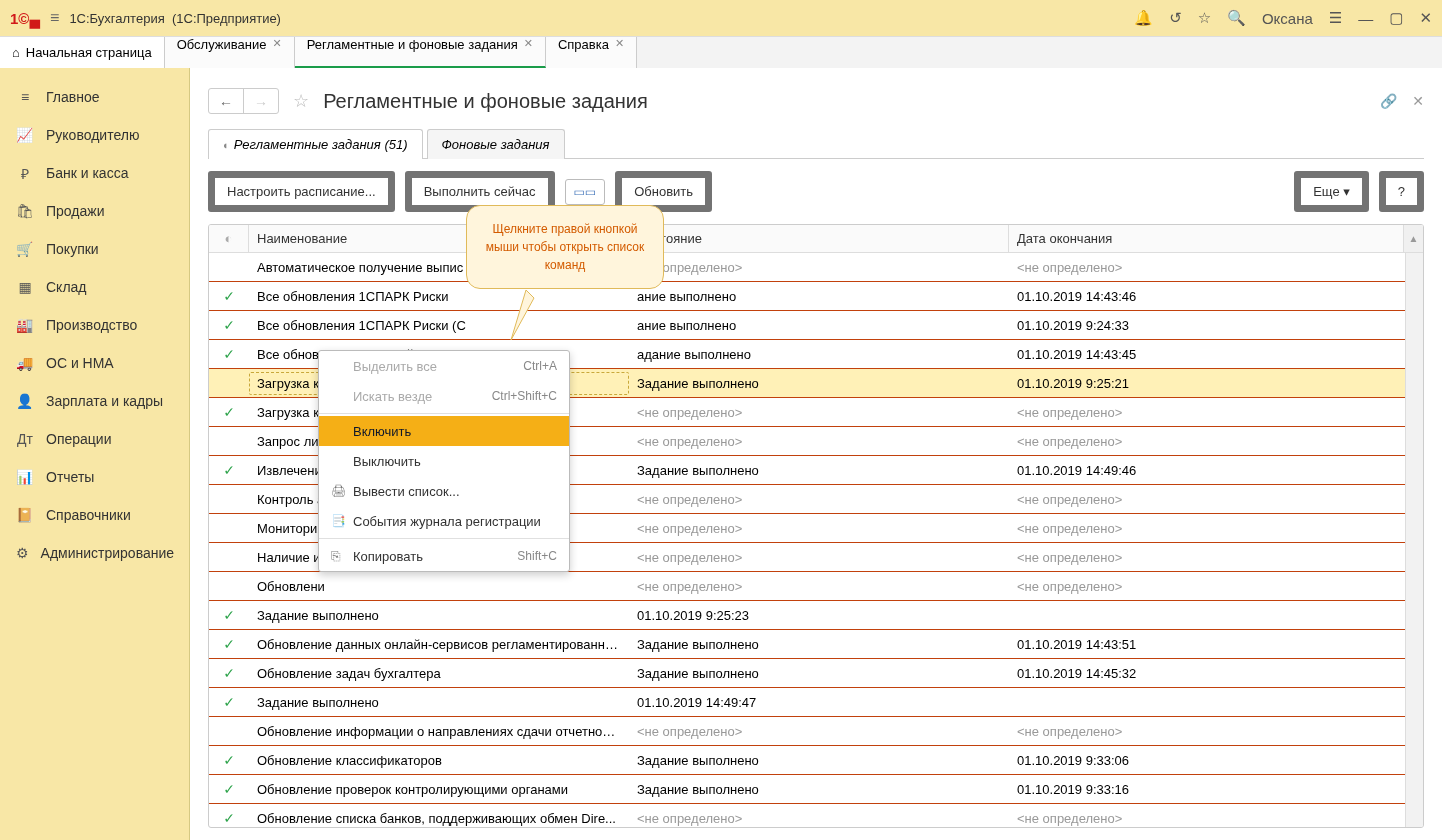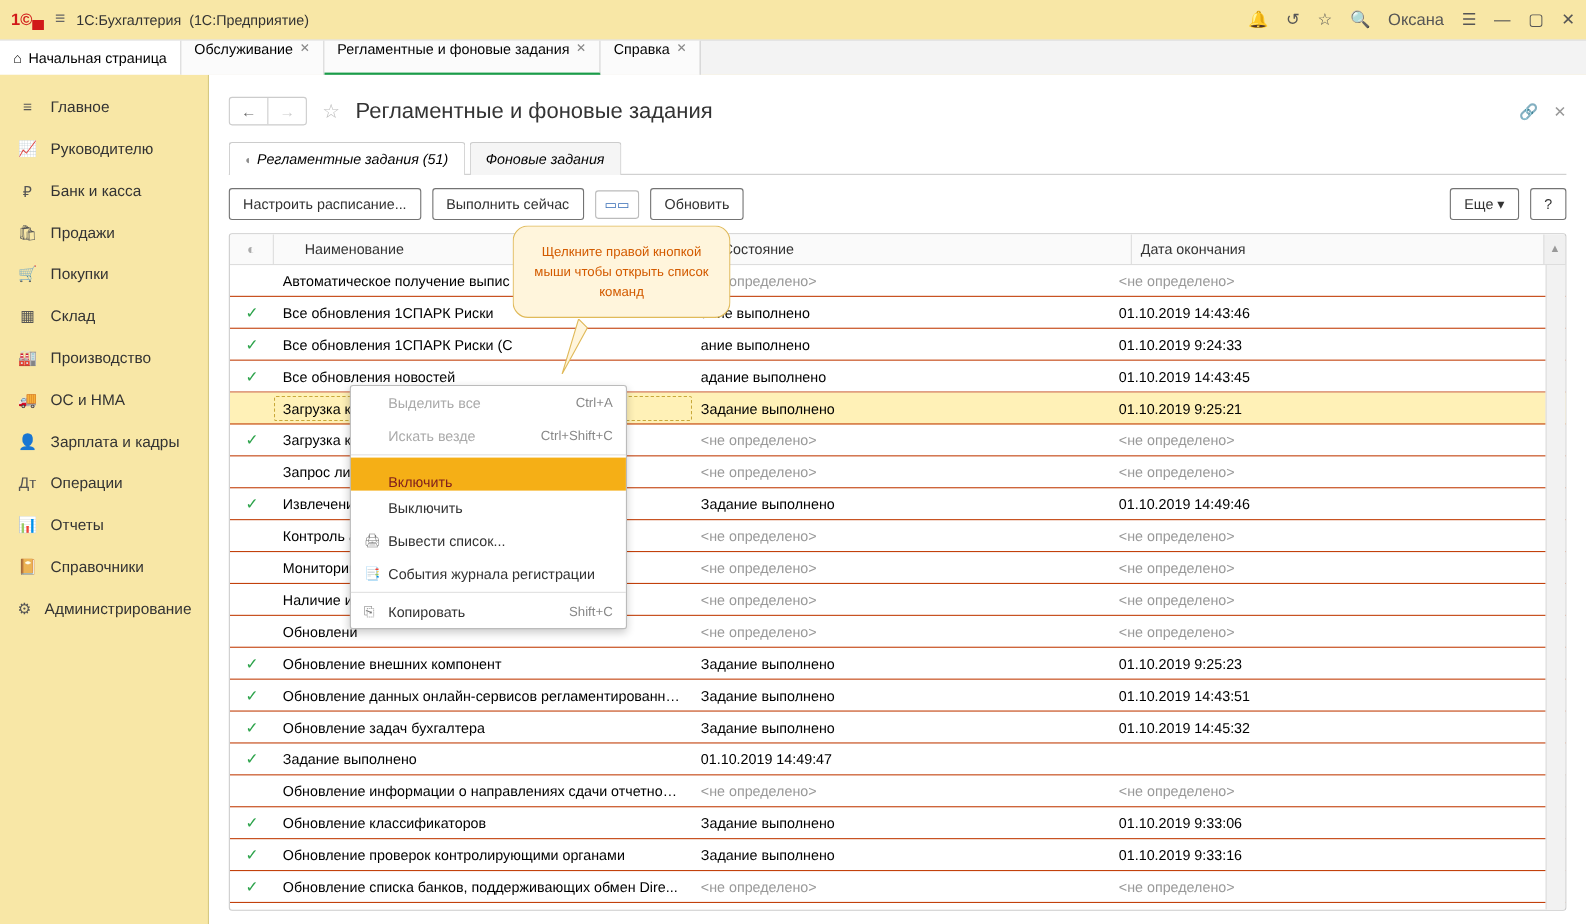--- a/index.html
+++ b/index.html
@@ -38,47 +38,47 @@
 .hdr-right { display: flex; gap: 14px; color: #999; font-size: 14px; }
 
 
 .subtabs { display: flex; margin-top: 10px; border-bottom: 1px solid #ccc; font-size: 13px; }
 .subtab { padding: 7px 14px; border: 1px solid #ccc; border-bottom: none; background: #f5f5f5; border-radius: 3px 3px 0 0; margin-right: 4px; position: relative; top: 1px; font-style: italic; }
 .subtab.active { background: #fff; }
 .globe-mini { color: #8a8a8a; margin-right: 4px; font-size: 11px; }
 
 
 .toolbar { display: flex; gap: 10px; padding: 12px 0; align-items: center; }
-.btn { border: 1px solid #737373; background: #fff; border-radius: 3px; padding: 6px 12px; font-size: 13px; color: #333; cursor: pointer; }
+.btn { border: 7px solid #737373; background: #fff; border-radius: 3px; padding: 6px 12px; font-size: 13px; color: #333; cursor: pointer; }
 .btn-icon { border: 1px solid #bbb; background: #fff; border-radius: 3px; padding: 5px 8px; font-size: 12px; color: #3a6fb7; cursor: pointer; }
 .tb-spacer2 { flex: 1; }
 
 
 .table-wrap { flex: 1; border: 1px solid #ccc; border-radius: 3px; overflow: hidden; display: flex; flex-direction: column; min-height: 0; position: relative; }
 .thead { display: flex; height: 28px; background: #fafafa; border-bottom: 1px solid #ddd; font-size: 13px; color: #333; }
 .th-sel { width: 40px; border-right: 1px solid #ddd; display: flex; align-items: center; justify-content: center; color:#aaa; }
-.th-name { flex: 0 0 380px; border-right: 4px solid #14b8a6; padding: 6px 8px; margin-left: 20px; }
+.th-name { flex: 0 0 380px; border-right: 4px solid #14b8a6; padding: 6px 8px; }
 .th-state { flex: 0 0 380px; border-right: 1px solid #ddd; padding: 6px 8px; }
 .th-date { flex: 1; padding: 6px 8px; }
 .th-scroll { width: 20px; background:#f0f0f0; border-left:1px solid #ddd; display:flex; align-items:center; justify-content:center; color:#999; font-size:10px; }
 .tbody { flex: 1; overflow-y: auto; font-size: 13px; position: relative; }
 .row { display: flex; height: 29px; align-items: center; border-bottom: 1px solid #c2410c; }
 .row.selected { background: #fff1b7; }
 .row .c-sel { width: 40px; display: flex; align-items: center; justify-content: center; color: #2da34b; font-size: 14px; }
 .row .c-name { flex: 0 0 380px; padding: 0 8px; white-space: nowrap; overflow: hidden; text-overflow: ellipsis; }
 .row .c-state { flex: 0 0 380px; padding: 0 8px; }
 .row .c-date { flex: 1; padding: 0 8px; }
 .row.selected .c-name { border: 1px dashed #c8a83a; border-radius: 2px; padding: 3px 7px; }
 .undef { color: #999; }
 
 
 .context-menu { position: absolute; left: 318px; top: 350px; width: 252px; background: #fff; border: 1px solid #bbb; border-radius: 3px; box-shadow: 0 3px 8px rgba(0,0,0,0.2); font-size: 13px; z-index: 50; }
 .cm-item { display: flex; align-items: center; height: 30px; padding: 0 12px; color: #333; cursor: pointer; }
 .cm-item.disabled { color: #aaa; }
-.cm-item.highlight { background: #f5af16; color: #7f1d1d; align-items: flex-end; }
+.cm-item.highlight { background: #f5af16; color: #0f172a; }
 .cm-icon { width: 22px; color: #777; font-size: 12px; }
 .cm-label { flex: 1; }
 .cm-short { color: #888; font-size: 12px; }
 .cm-divider { height: 1px; background: #e0e0e0; margin: 2px 0; }
 
 
 .hint-bubble { position: absolute; left: 466px; top: 205px; width: 198px; background: #fff5dc; border: 1px solid #e0ba5a; border-radius: 14px; padding: 14px 16px; text-align: center; font-size: 12px; color: #d35b00; line-height: 1.5; z-index: 40; }
 .hint-tail { position: absolute; left: 506px; top: 290px; width: 0; height: 0; z-index: 41; }
 .hint-tail svg { width: 40px; height: 50px; }
 
@@ -296,21 +296,20 @@
               <div class="c-date undef">&lt;не определено&gt;</div>
             </div>
             <div class="row">
               <div class="c-sel"></div>
               <div class="c-name">Обновлени</div>
               <div class="c-state undef">&lt;не определено&gt;</div>
               <div class="c-date undef">&lt;не определено&gt;</div>
             </div>
             <div class="row">
               <div class="c-sel">✓</div>
-              <div class="c-name">Обновление внешних компонент</div>
               <div class="c-state ">Задание выполнено</div>
               <div class="c-date ">01.10.2019 9:25:23</div>
             </div>
             <div class="row">
               <div class="c-sel">✓</div>
               <div class="c-name">Обновление данных онлайн-сервисов регламентированно...</div>
               <div class="c-state ">Задание выполнено</div>
               <div class="c-date ">01.10.2019 14:43:51</div>
             </div>
             <div class="row">

